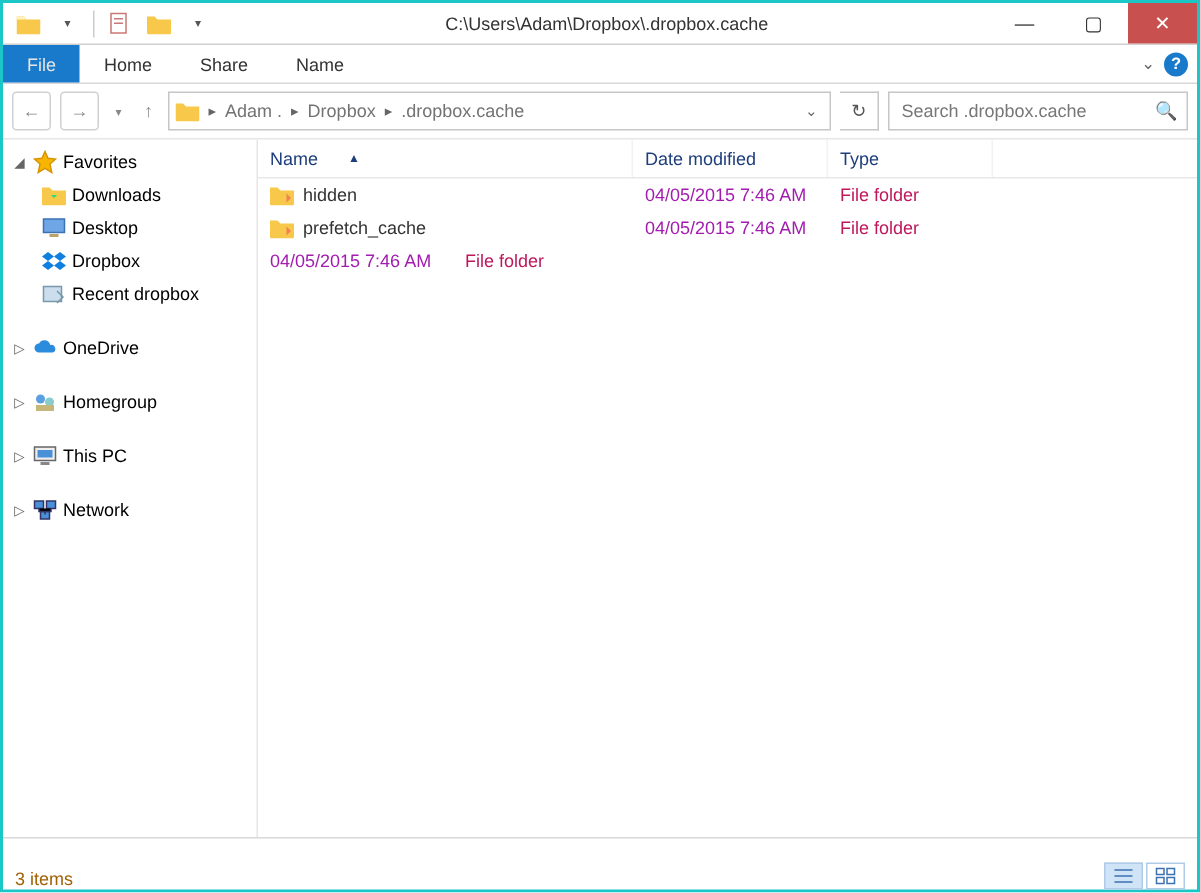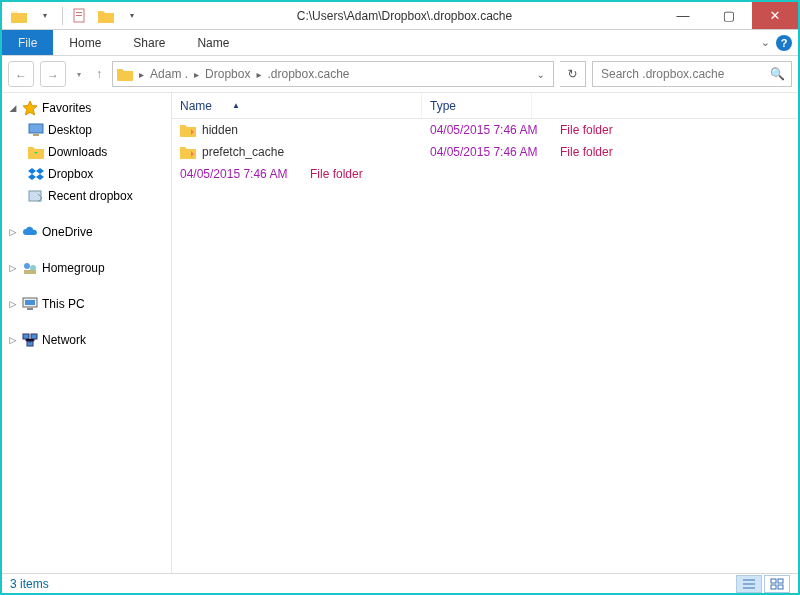--- a/index.html
+++ b/index.html
@@ -52,21 +52,21 @@
   .col-type { width:110px; }
   .col-size { flex:1; }
   .sort-arrow { font-size:8px; color:#1e3e7b; }
   .filelist { flex:1; overflow:auto; }
   .row { height:22px; display:flex; align-items:center; font-size:12px; color:#333; }
   .cell { padding:0 8px; overflow:hidden; text-overflow:ellipsis; white-space:nowrap; }
   .cell.name { width:250px; display:flex; align-items:center; gap:6px; }
   .cell.date { width:130px; color:#a21caf; }
   .cell.type { width:110px; color:#be185d; }
   
-  .statusbar { height:20px; border-top:1px solid #d8d8d8; display:flex; align-items:center; padding:0 8px; font-size:12px; color:#0369a1; }
+  .statusbar { height:35px; border-top:1px solid #d8d8d8; display:flex; align-items:flex-end; padding:0 8px; font-size:12px; color:#a16207; }
   .statusbar .spacer { flex:1; }
   .view-btn { width:26px; height:18px; border:1px solid #b0cbe8; display:flex; align-items:center; justify-content:center; margin-left:2px; }
   .view-btn.active { background:#cfe4f7; }
   
   svg.folder { width:16px; height:14px; }
 </style>
 </head>
 <body>
 
 <div class="window">
@@ -156,35 +156,35 @@
           <span class="discl">◢</span>
           <span class="tree-icon">
             <svg width="16" height="16" viewBox="0 0 16 16">
                 <path fill="#f7b500" stroke="#d89400" d="M8 1l2 4.5 5 .5-3.7 3.3L12.5 15 8 12.3 3.5 15l1.2-5.7L1 6l5-.5z"></path>
               </svg>
           </span>
           <span>Favorites</span>
         </div>
         <div class="tree-row sub">
           <span class="tree-icon">
-            <svg width="16" height="14" viewBox="0 0 16 14">
-                <rect x="1" y="1" width="14" height="9" fill="#6ea6e6" stroke="#3a72b2"></rect>
-                <rect x="5" y="11" width="6" height="2" fill="#b9a36a"></rect>
-              </svg>
-          </span>
-          <span>Desktop</span>
-        </div>
-        <div class="tree-row sub">
-          <span class="tree-icon">
             <svg class="folder" viewBox="0 0 16 14">
                 <path fill="#f7c849" d="M0 2h5l2 2h9v9c0 .55-.45 1-1 1H1c-.55 0-1-.45-1-1V2z"></path>
                 <path fill="#2d7" d="M8 5v4l-2-2h4l-2 2z"></path>
               </svg>
           </span>
           <span>Downloads</span>
+        </div>
+        <div class="tree-row sub">
+          <span class="tree-icon">
+            <svg width="16" height="14" viewBox="0 0 16 14">
+                <rect x="1" y="1" width="14" height="9" fill="#6ea6e6" stroke="#3a72b2"></rect>
+                <rect x="5" y="11" width="6" height="2" fill="#b9a36a"></rect>
+              </svg>
+          </span>
+          <span>Desktop</span>
         </div>
         <div class="tree-row sub">
           <span class="tree-icon">
             <svg width="16" height="14" viewBox="0 0 16 14">
                 <path fill="#0f7fe0" d="M4 1L0 4l4 3 4-3zM12 1L8 4l4 3 4-3zM4 7L0 10l4 3 4-3zM12 7l-4 3 4 3 4-3z"></path>
               </svg>
           </span>
           <span>Dropbox</span>
         </div>
         <div class="tree-row sub">
@@ -253,20 +253,23 @@
         </div>
       </div>
     </div>
 
     <div class="content">
       <div class="colheaders">
         <div class="colh col-name">
           <span>Name</span>
           <span class="sort-arrow">▲</span>
         </div>
+        <div class="colh col-date">
+            <span>Date modified</span>
+          </div>
         <div class="colh col-type">
             <span>Type</span>
           </div>
       </div>
       <div class="filelist" id="filelist">
           <div class="row">
             <div class="cell name">
               <span class="tree-icon">
                 <svg class="folder" viewBox="0 0 16 14">
                   <path fill="#f7c849" d="M0 2h5l2 2h9v9c0 .55-.45 1-1 1H1c-.55 0-1-.45-1-1V2z"></path>

